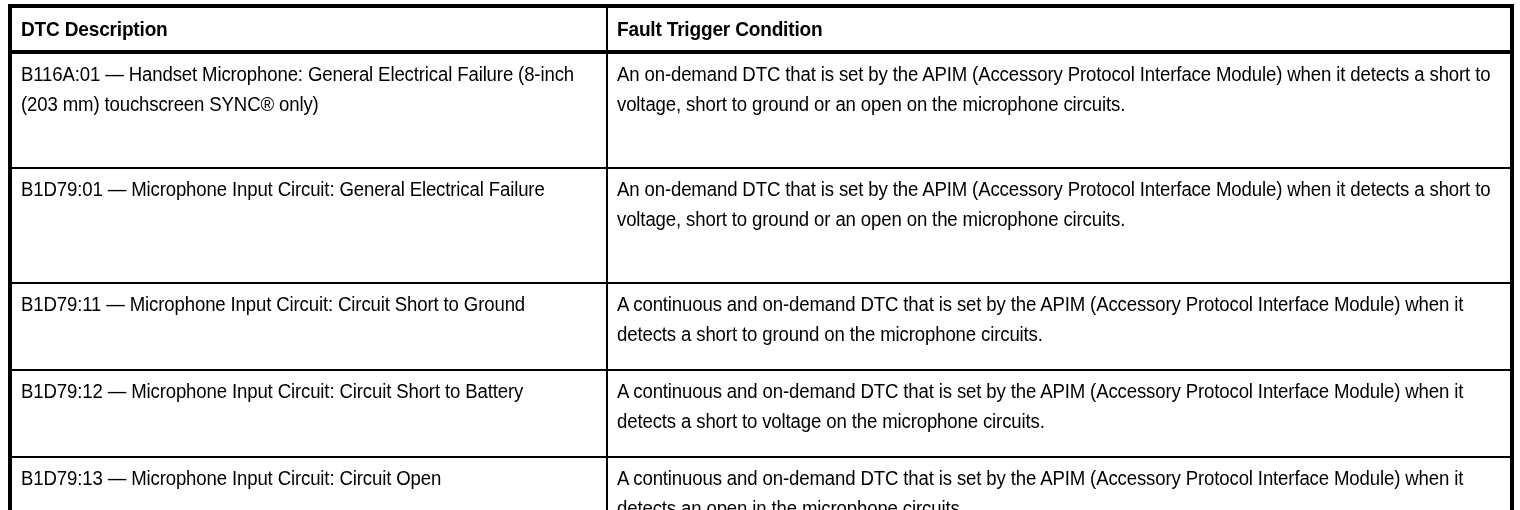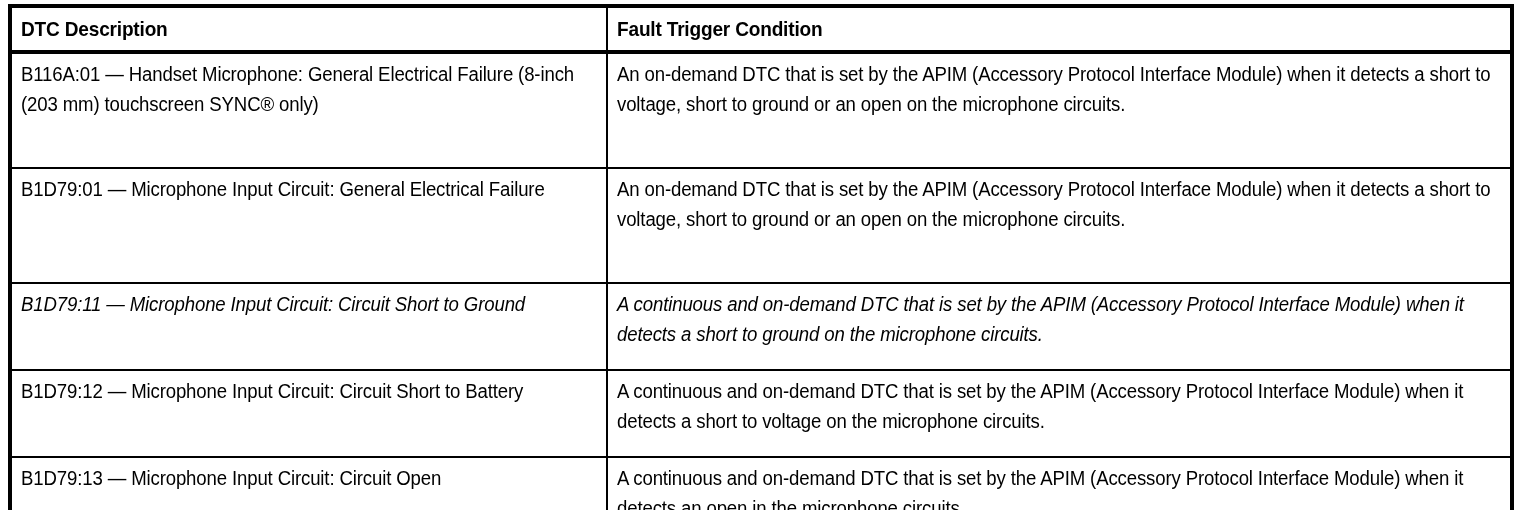--- a/index.html
+++ b/index.html
@@ -69,21 +69,21 @@
     width: 107.5%;
   }
 
   td.col-cond-cell .cell-text {
     line-height: 29.5px;
   }
 
   
   tbody tr.row-h1 td { height: 99px; }
   tbody tr.row-h2 td { height: 99px; }
-  tbody tr.row-h3 td { height: 71px; font-style: italic; }
+  tbody tr.row-h3 td { height: 71px; }
   tbody tr.row-h4 td { height: 71px; }
   tbody tr.row-h5 td { height: 71px; }
 </style>
 </head>
 <body>
 
 <div class="dtc-table-wrap">
   <table class="dtc-table">
     <colgroup>
       <col class="col-dtc">

